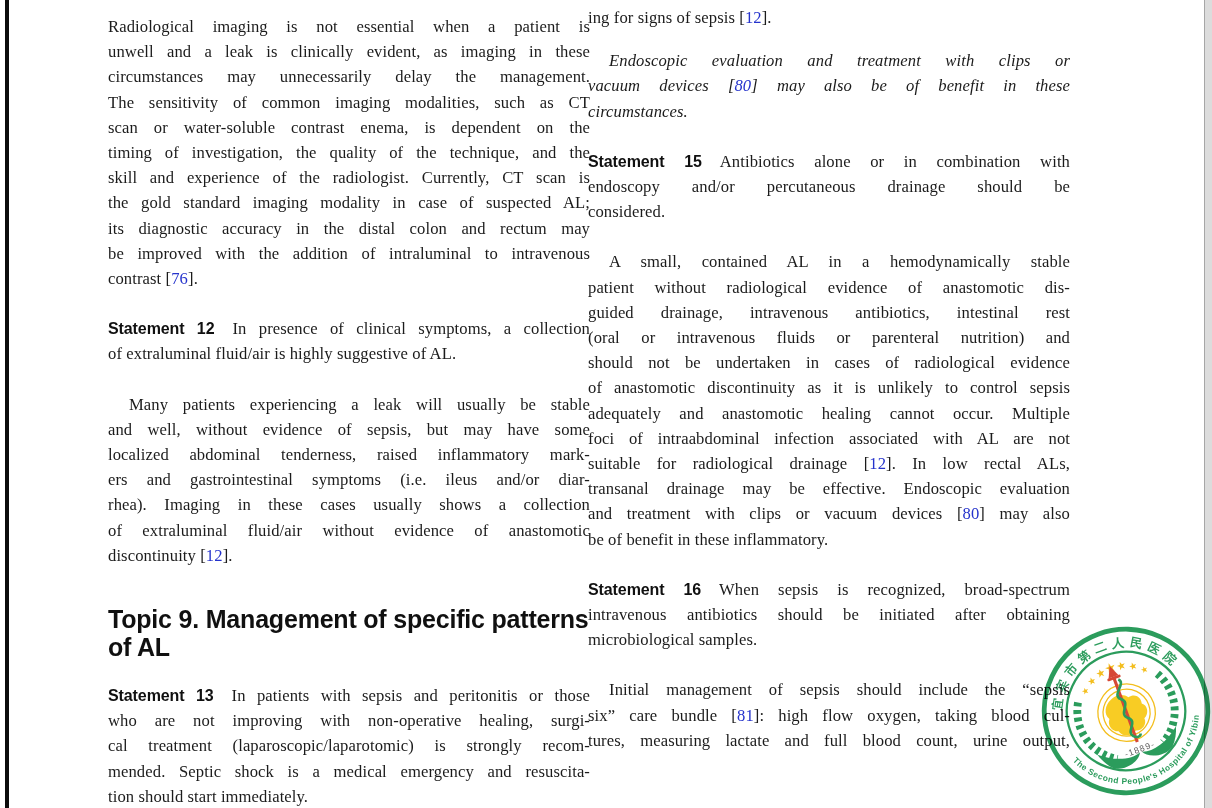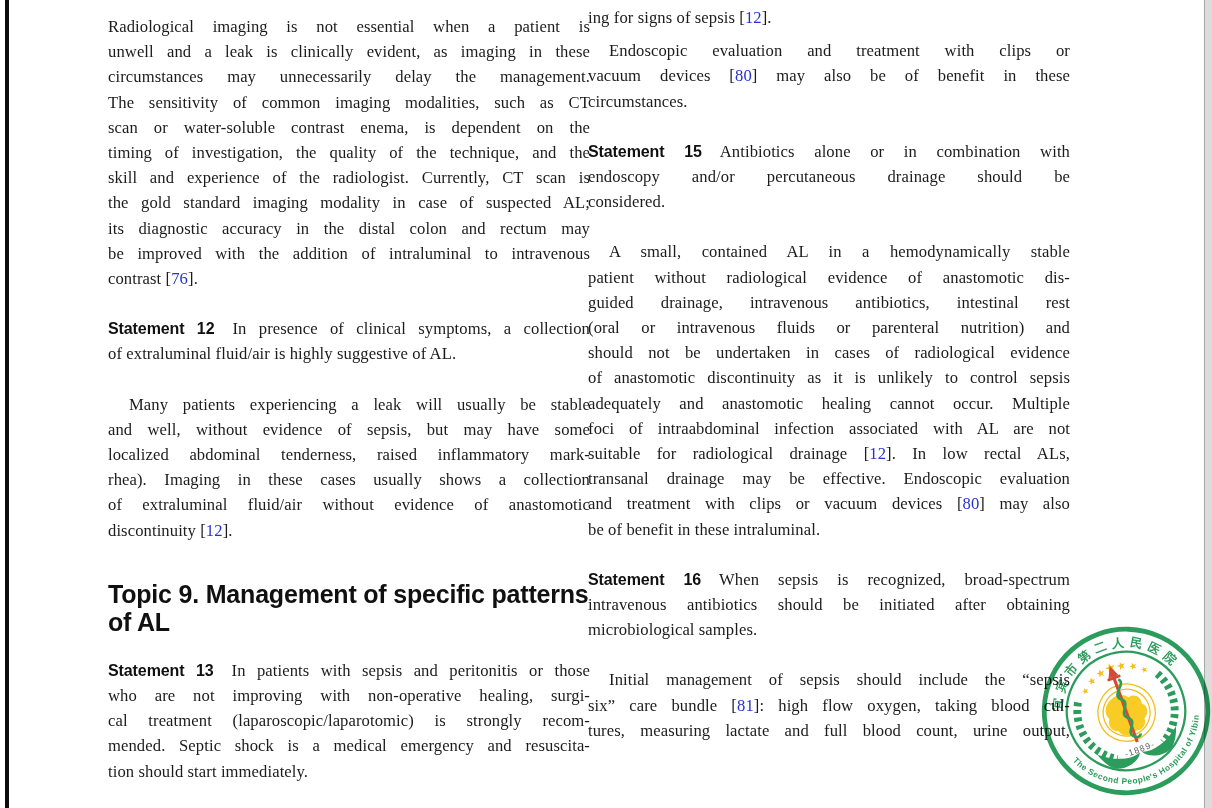--- a/index.html
+++ b/index.html
@@ -8,21 +8,21 @@
     background:#ffffff;color:#1b1b1b;
     font-family:"Liberation Serif",serif;
   }
   .edge-left{position:absolute;left:5px;top:0;width:4px;height:808px;background:#0c0c0c;}
   .edge-right{position:absolute;left:1204px;top:0;width:8px;height:808px;background:#dcdcdc;border-left:1px solid #a6a6a6;}
   .col{position:absolute;top:0;width:482px;}
   #col0{left:108px;padding-top:14px;}
   #col1{left:588px;padding-top:5px;}
   .block{margin-top:25px;}
   .col .block:first-child{margin-top:0;}
-  .block.tight{margin-top:8px;}
+  .block.tight{margin-top:18px;font-style:italic;}
   .ln{
     font-size:16.6px;line-height:25.2px;letter-spacing:.1px;
     text-align:justify;text-align-last:justify;
     white-space:normal;
   }
   .ln.last{text-align-last:left;}
   .ln.ind{text-indent:21px;}
   .b-heading{
     margin-top:37px;
     font-family:"Liberation Sans",sans-serif;font-weight:bold;
@@ -60,20 +60,21 @@
       <div class="ln last">contrast [<span class="cite">76</span>].</div>
     </div>
     <div class="block b-statement">
       <div class="ln"><span class="stmt-label">Statement 12</span>In presence of clinical symptoms, a collection</div>
       <div class="ln last">of extraluminal fluid/air is highly suggestive of AL.</div>
     </div>
     <div class="block b-para">
       <div class="ln ind">Many patients experiencing a leak will usually be stable</div>
       <div class="ln">and well, without evidence of sepsis, but may have some</div>
       <div class="ln">localized abdominal tenderness, raised inflammatory mark-</div>
+      <div class="ln">ers and gastrointestinal symptoms (i.e. ileus and/or diar-</div>
       <div class="ln">rhea). Imaging in these cases usually shows a collection</div>
       <div class="ln">of extraluminal fluid/air without evidence of anastomotic</div>
       <div class="ln last">discontinuity [<span class="cite">12</span>].</div>
     </div>
     <div class="block b-heading">Topic 9. Management of specific patterns of AL</div>
     <div class="block b-statement">
       <div class="ln"><span class="stmt-label">Statement 13</span>In patients with sepsis and peritonitis or those</div>
       <div class="ln">who are not improving with non-operative healing, surgi-</div>
       <div class="ln">cal treatment (laparoscopic/laparotomic) is strongly recom-</div>
       <div class="ln">mended. Septic shock is a medical emergency and resuscita-</div>
@@ -99,21 +100,21 @@
       <div class="ln">patient without radiological evidence of anastomotic dis-</div>
       <div class="ln">guided drainage, intravenous antibiotics, intestinal rest</div>
       <div class="ln">(oral or intravenous fluids or parenteral nutrition) and</div>
       <div class="ln">should not be undertaken in cases of radiological evidence</div>
       <div class="ln">of anastomotic discontinuity as it is unlikely to control sepsis</div>
       <div class="ln">adequately and anastomotic healing cannot occur. Multiple</div>
       <div class="ln">foci of intraabdominal infection associated with AL are not</div>
       <div class="ln">suitable for radiological drainage [<span class="cite">12</span>]. In low rectal ALs,</div>
       <div class="ln">transanal drainage may be effective. Endoscopic evaluation</div>
       <div class="ln">and treatment with clips or vacuum devices [<span class="cite">80</span>] may also</div>
-      <div class="ln last">be of benefit in these intraluminal.</div>
+      <div class="ln last">be of benefit in these inflammatory.</div>
     </div>
     <div class="block b-statement">
       <div class="ln"><span class="stmt-label">Statement 16</span>When sepsis is recognized, broad-spectrum</div>
       <div class="ln">intravenous antibiotics should be initiated after obtaining</div>
       <div class="ln last">microbiological samples.</div>
     </div>
     <div class="block b-para">
       <div class="ln ind">Initial management of sepsis should include the “sepsis</div>
       <div class="ln">six” care bundle [<span class="cite">81</span>]: high flow oxygen, taking blood cul-</div>
       <div class="ln">tures, measuring lactate and full blood count, urine output,</div>

